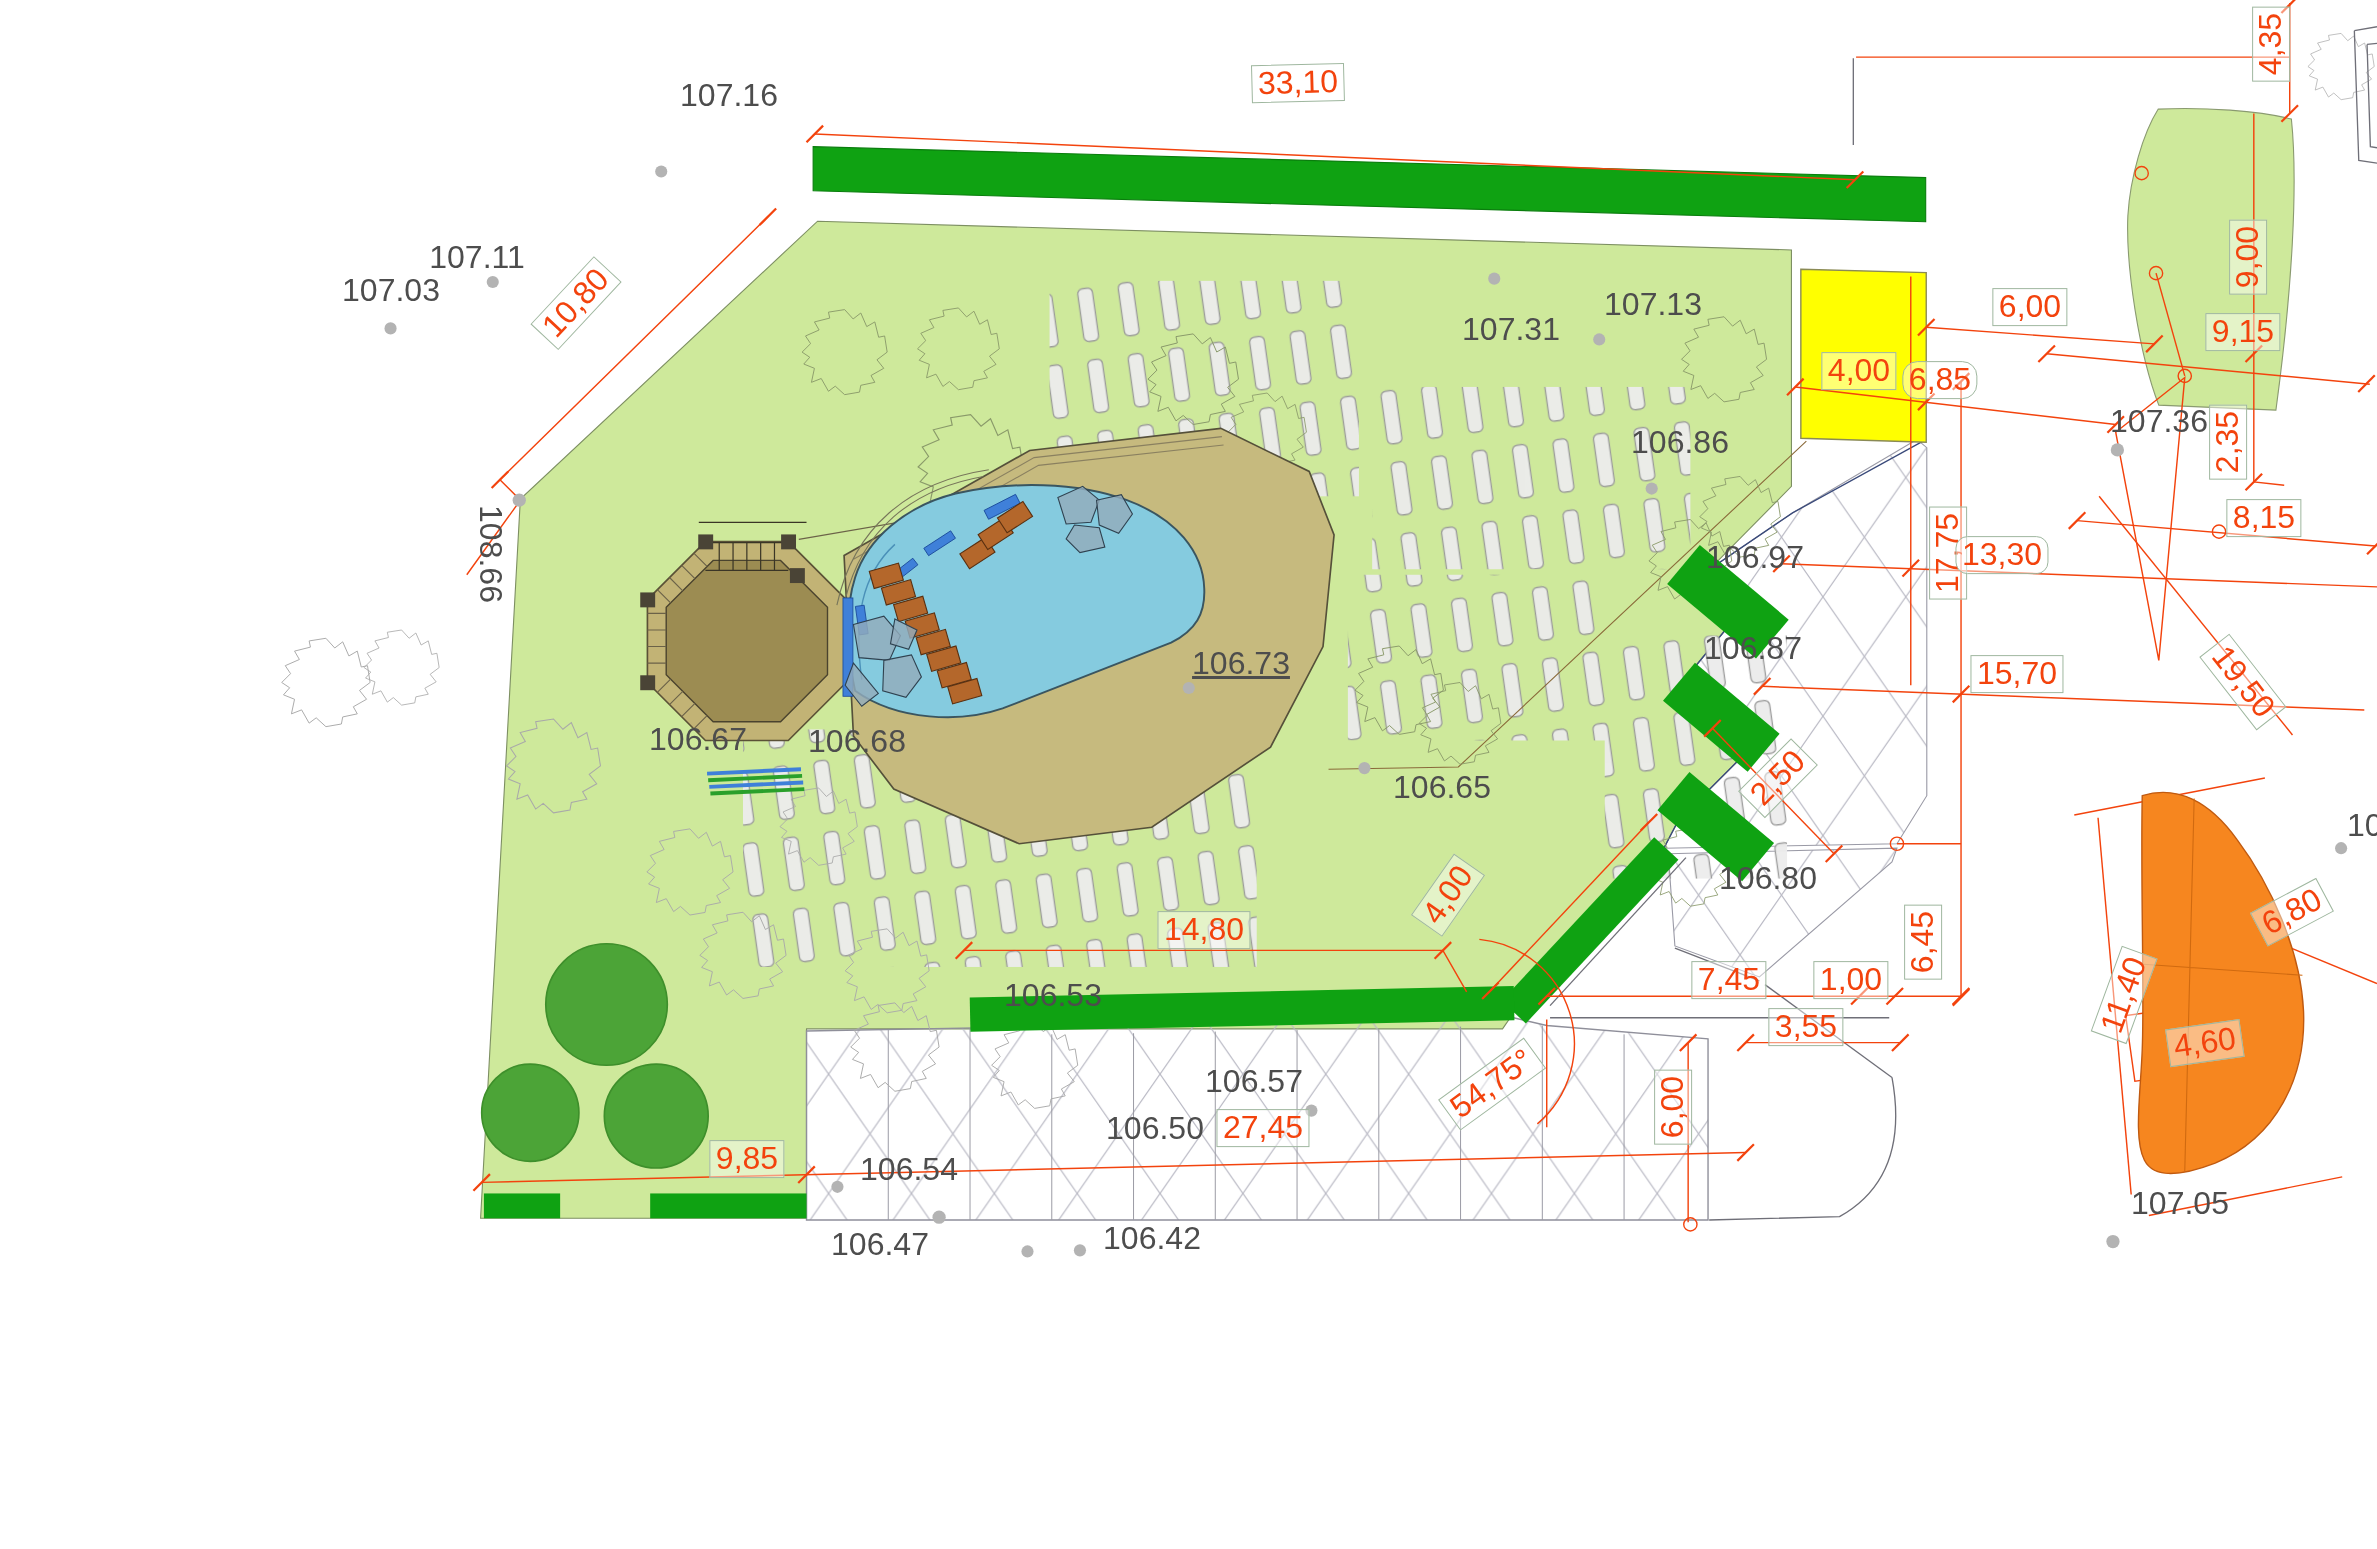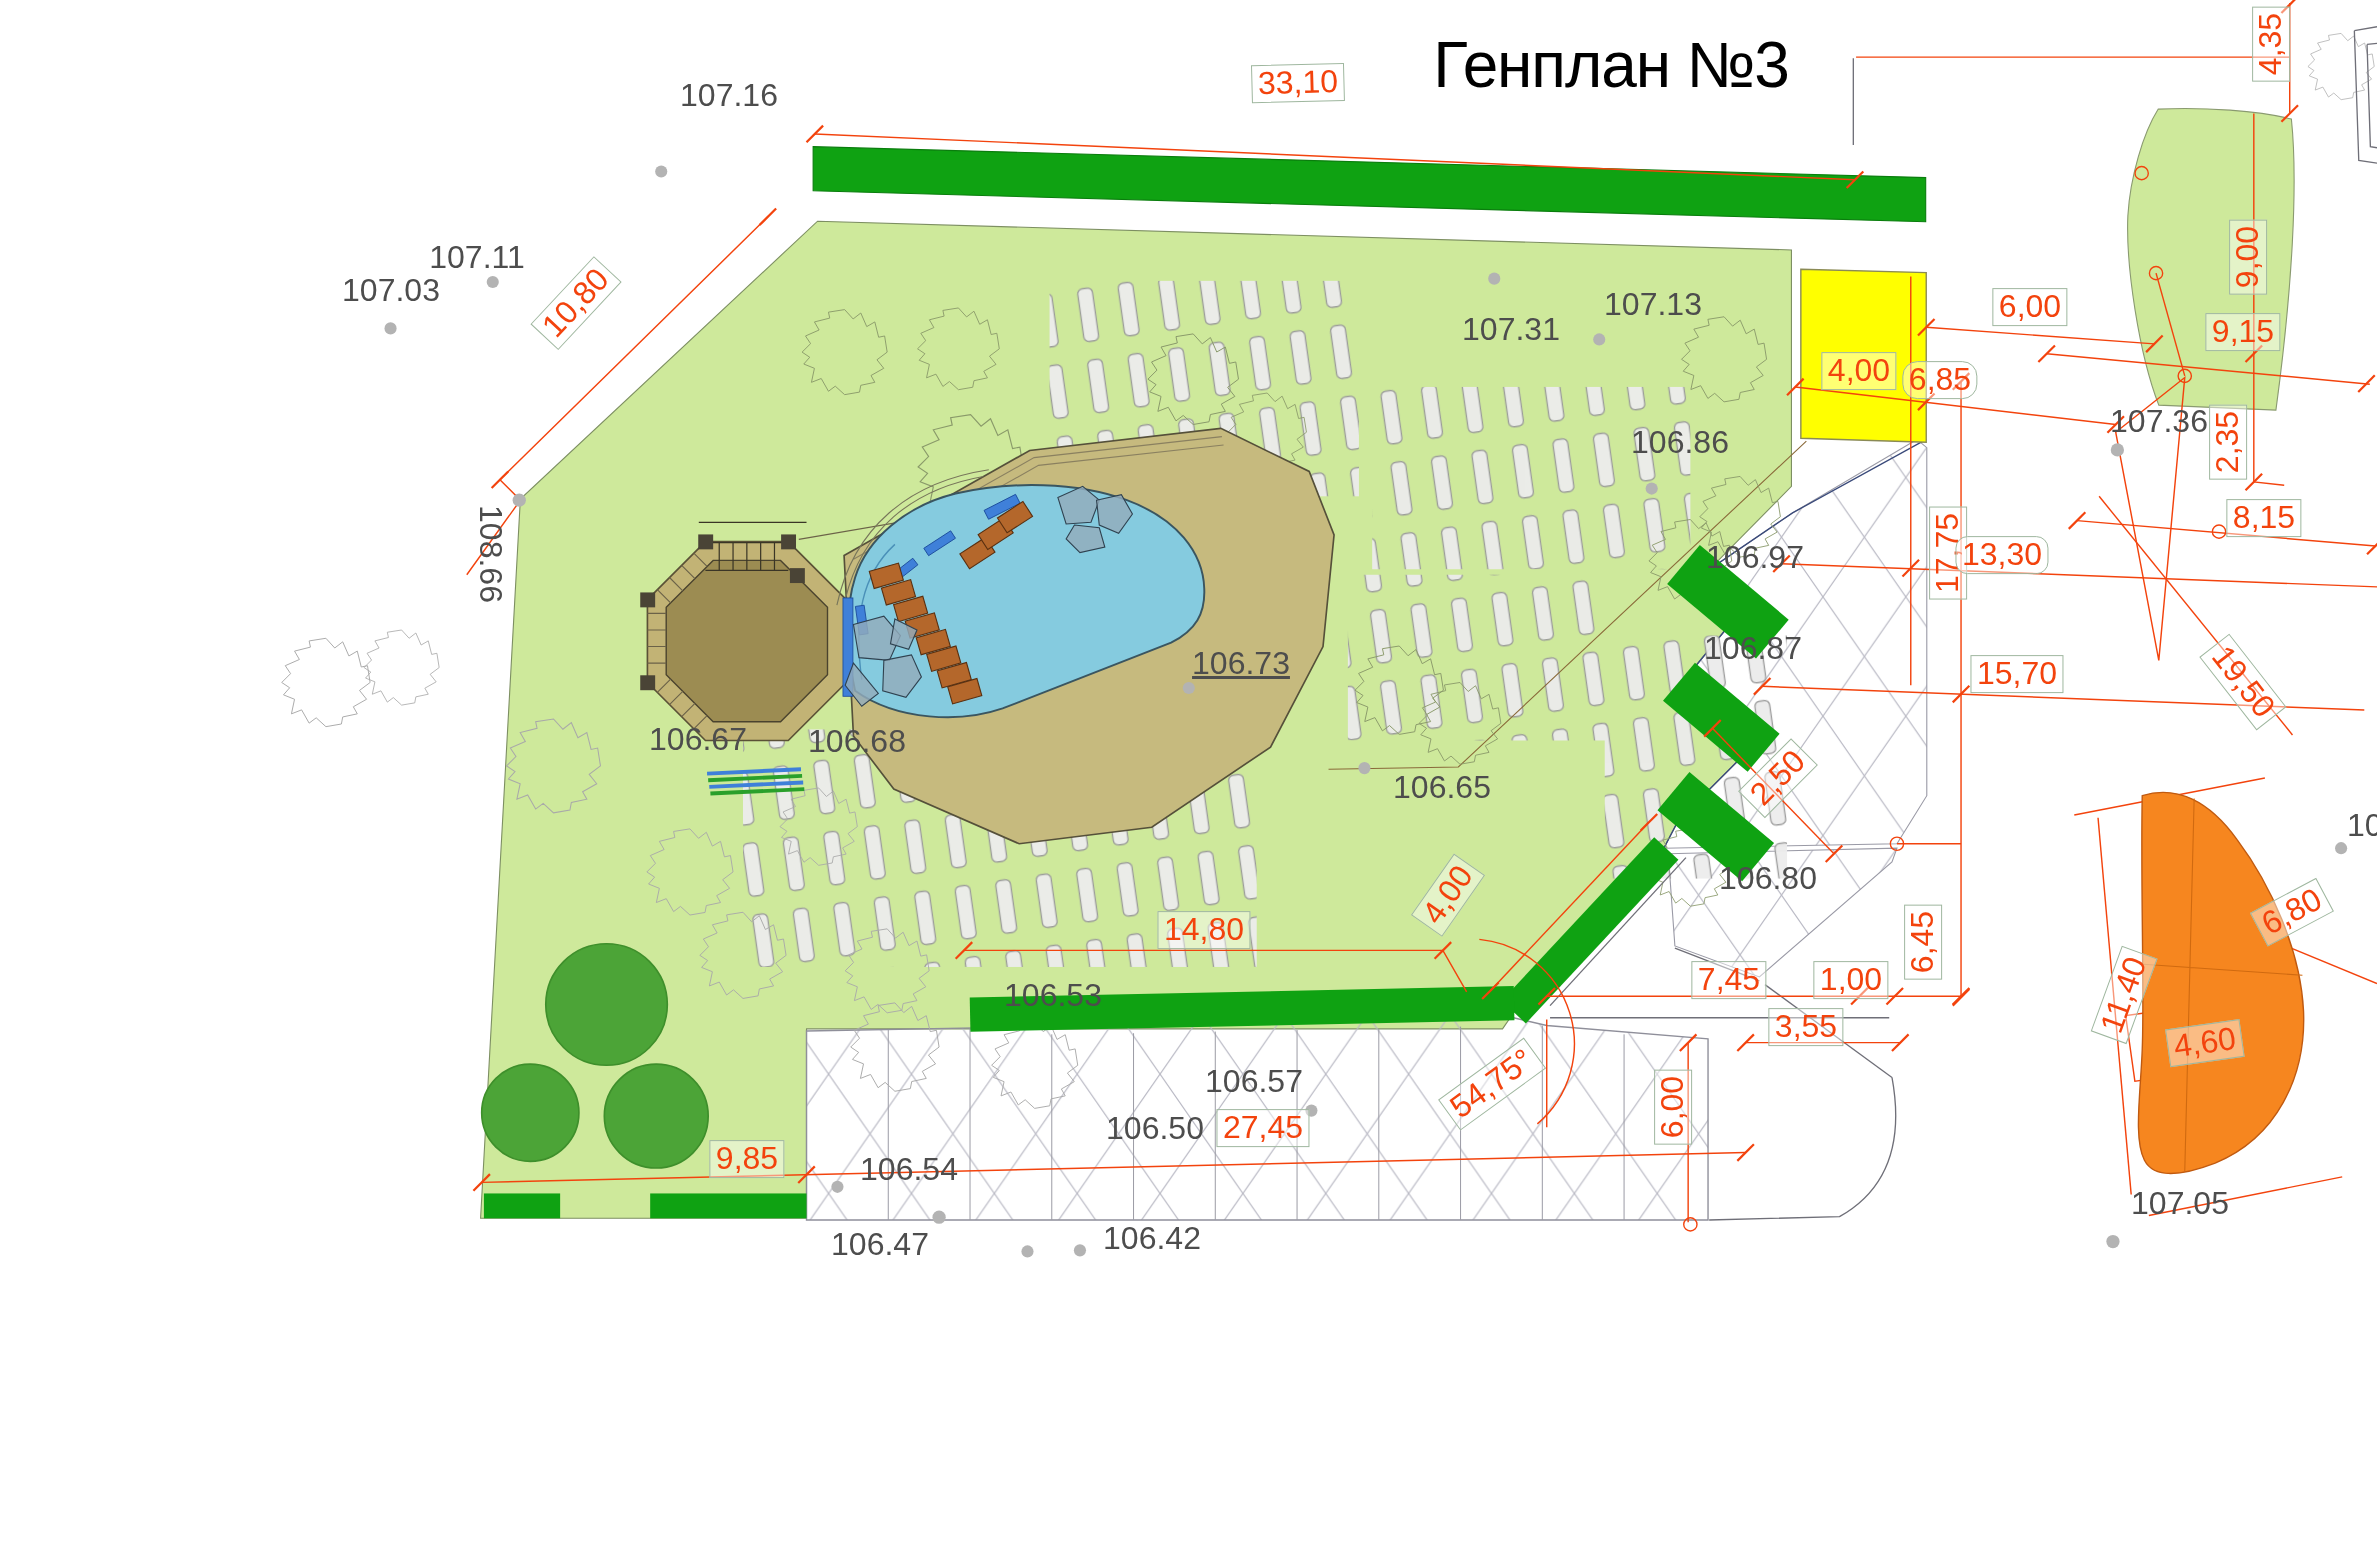--- a/index.html
+++ b/index.html
@@ -282,21 +282,20 @@
         <circle cx="3825" cy="2247" r="12"></circle>
     <circle cx="4238" cy="1535" r="11"></circle>
   </g>
 
   <g>
     <path d="M3878,1440 C3940,1420 4000,1450 4050,1520 C4110,1600 4165,1720 4170,1830 C4175,1950 4120,2060 4010,2105 C3950,2128 3900,2135 3882,2100 C3862,2060 3875,1980 3878,1900 C3882,1800 3875,1600 3878,1440 Z" fill="#F6861F" stroke="#c05a10" stroke-width="2.5"></path>
     <path d="M3972,1445 L3955,2120 M3880,1745 L4168,1765" stroke="#d06a10" stroke-width="2" fill="none"></path>
   </g>
 </svg>
 
-<div class="lbl title" style="left:1611px;top:65px;">Генплан №3</div>
 
 <div class="lbl" style="left:695px;top:95px;margin-left:34px;">107.16</div>
 <div class="lbl" style="left:477px;top:257px;">107.11</div>
 <div class="lbl" style="left:391px;top:290px;">107.03</div>
 <div class="lbl" style="left:491px;top:554px;transform:translate(-50%,-50%) rotate(90deg);">108.66</div>
 <div class="lbl" style="left:1511px;top:329px;">107.31</div>
 <div class="lbl" style="left:1653px;top:304px;">107.13</div>
 <div class="lbl" style="left:1680px;top:442px;">106.86</div>
 <div class="lbl" style="left:1755px;top:557px;">106.97</div>
 <div class="lbl" style="left:1753px;top:648px;">106.87</div>

